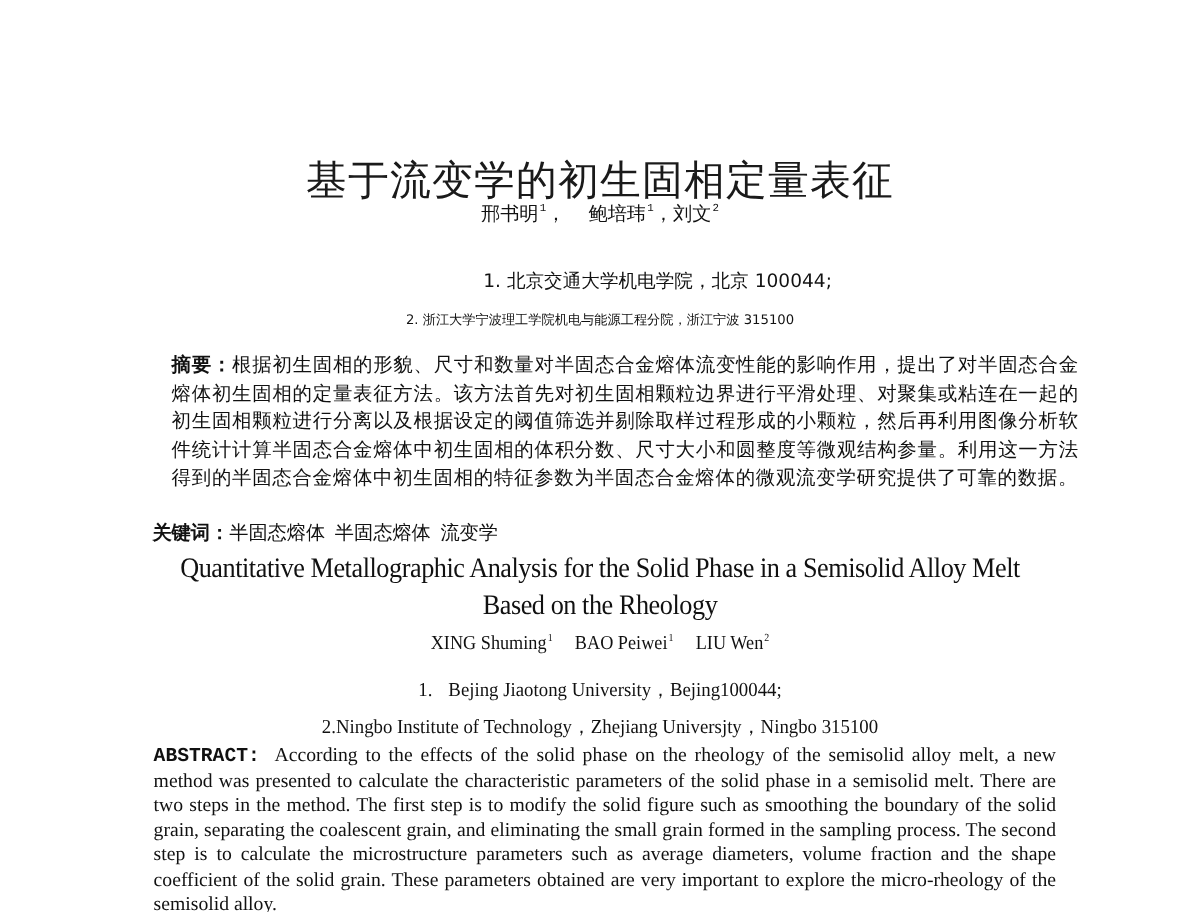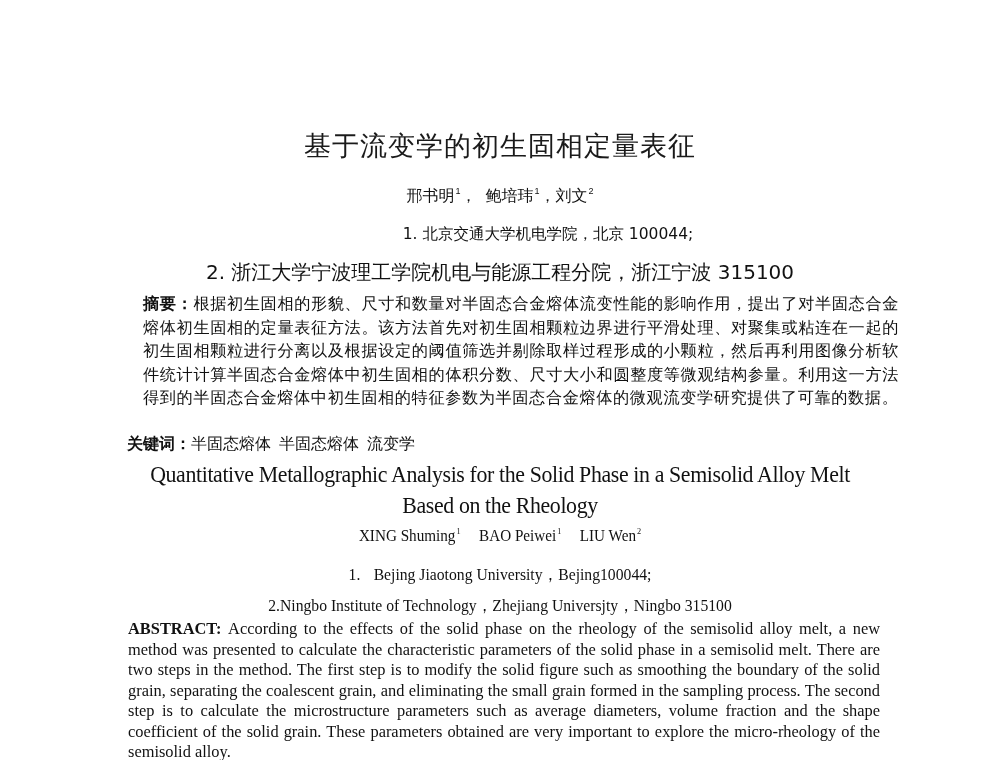--- a/index.html
+++ b/index.html
@@ -23,44 +23,44 @@
     }
     .center {
       position: absolute;
       left: 0;
       width: 1000px;
       text-align: center;
       white-space: nowrap;
     }
     .cn-title {
       top: 128px;
-      font-size: 27px;
+      font-size: 34px;
       letter-spacing: 1px;
       font-family: "DejaVu Sans", "Liberation Sans", sans-serif;
       color: #1a1a1a;
     }
     .cn-authors {
-      top: 186px;
+      top: 168px;
       font-size: 16px;
-      font-family: Liberation Sans, sans-serif;
+      font-family: Liberation Mono, monospace;
     }
     .cn-authors sup, .en-authors sup {
       font-size: 9px;
       vertical-align: 7px;
       margin-left: 1px;
     }
     .cn-aff1 {
       top: 224px;
       font-size: 15.5px;
       font-family: "DejaVu Sans", "Liberation Sans", sans-serif;
       padding-left: 48px;
     }
     .cn-aff2 {
       top: 259px;
-      font-size: 20px;
+      font-size: 11px;
       font-family: "DejaVu Sans", "Liberation Sans", sans-serif;
     }
     .cn-abstract {
       position: absolute;
       left: 127px;
       top: 292px;
       width: 756px;
       font-size: 16.2px;
       line-height: 23.6px;
       text-align: justify;
@@ -118,20 +118,21 @@
       left: 128px;
       top: 619px;
       width: 752px;
       font-family: "Liberation Serif", "DejaVu Serif", serif;
       font-size: 16.4px;
       line-height: 20.5px;
       text-align: justify;
     }
     .en-abstract .label {
       font-weight: bold;
+      font-family: Liberation Mono, monospace;
     }
   </style>
 </head>
 <body>
 
 <div class="page">
 
   <div class="center cn-title">基于流变学的初生固相定量表征</div>
 
   <div class="center cn-authors">

